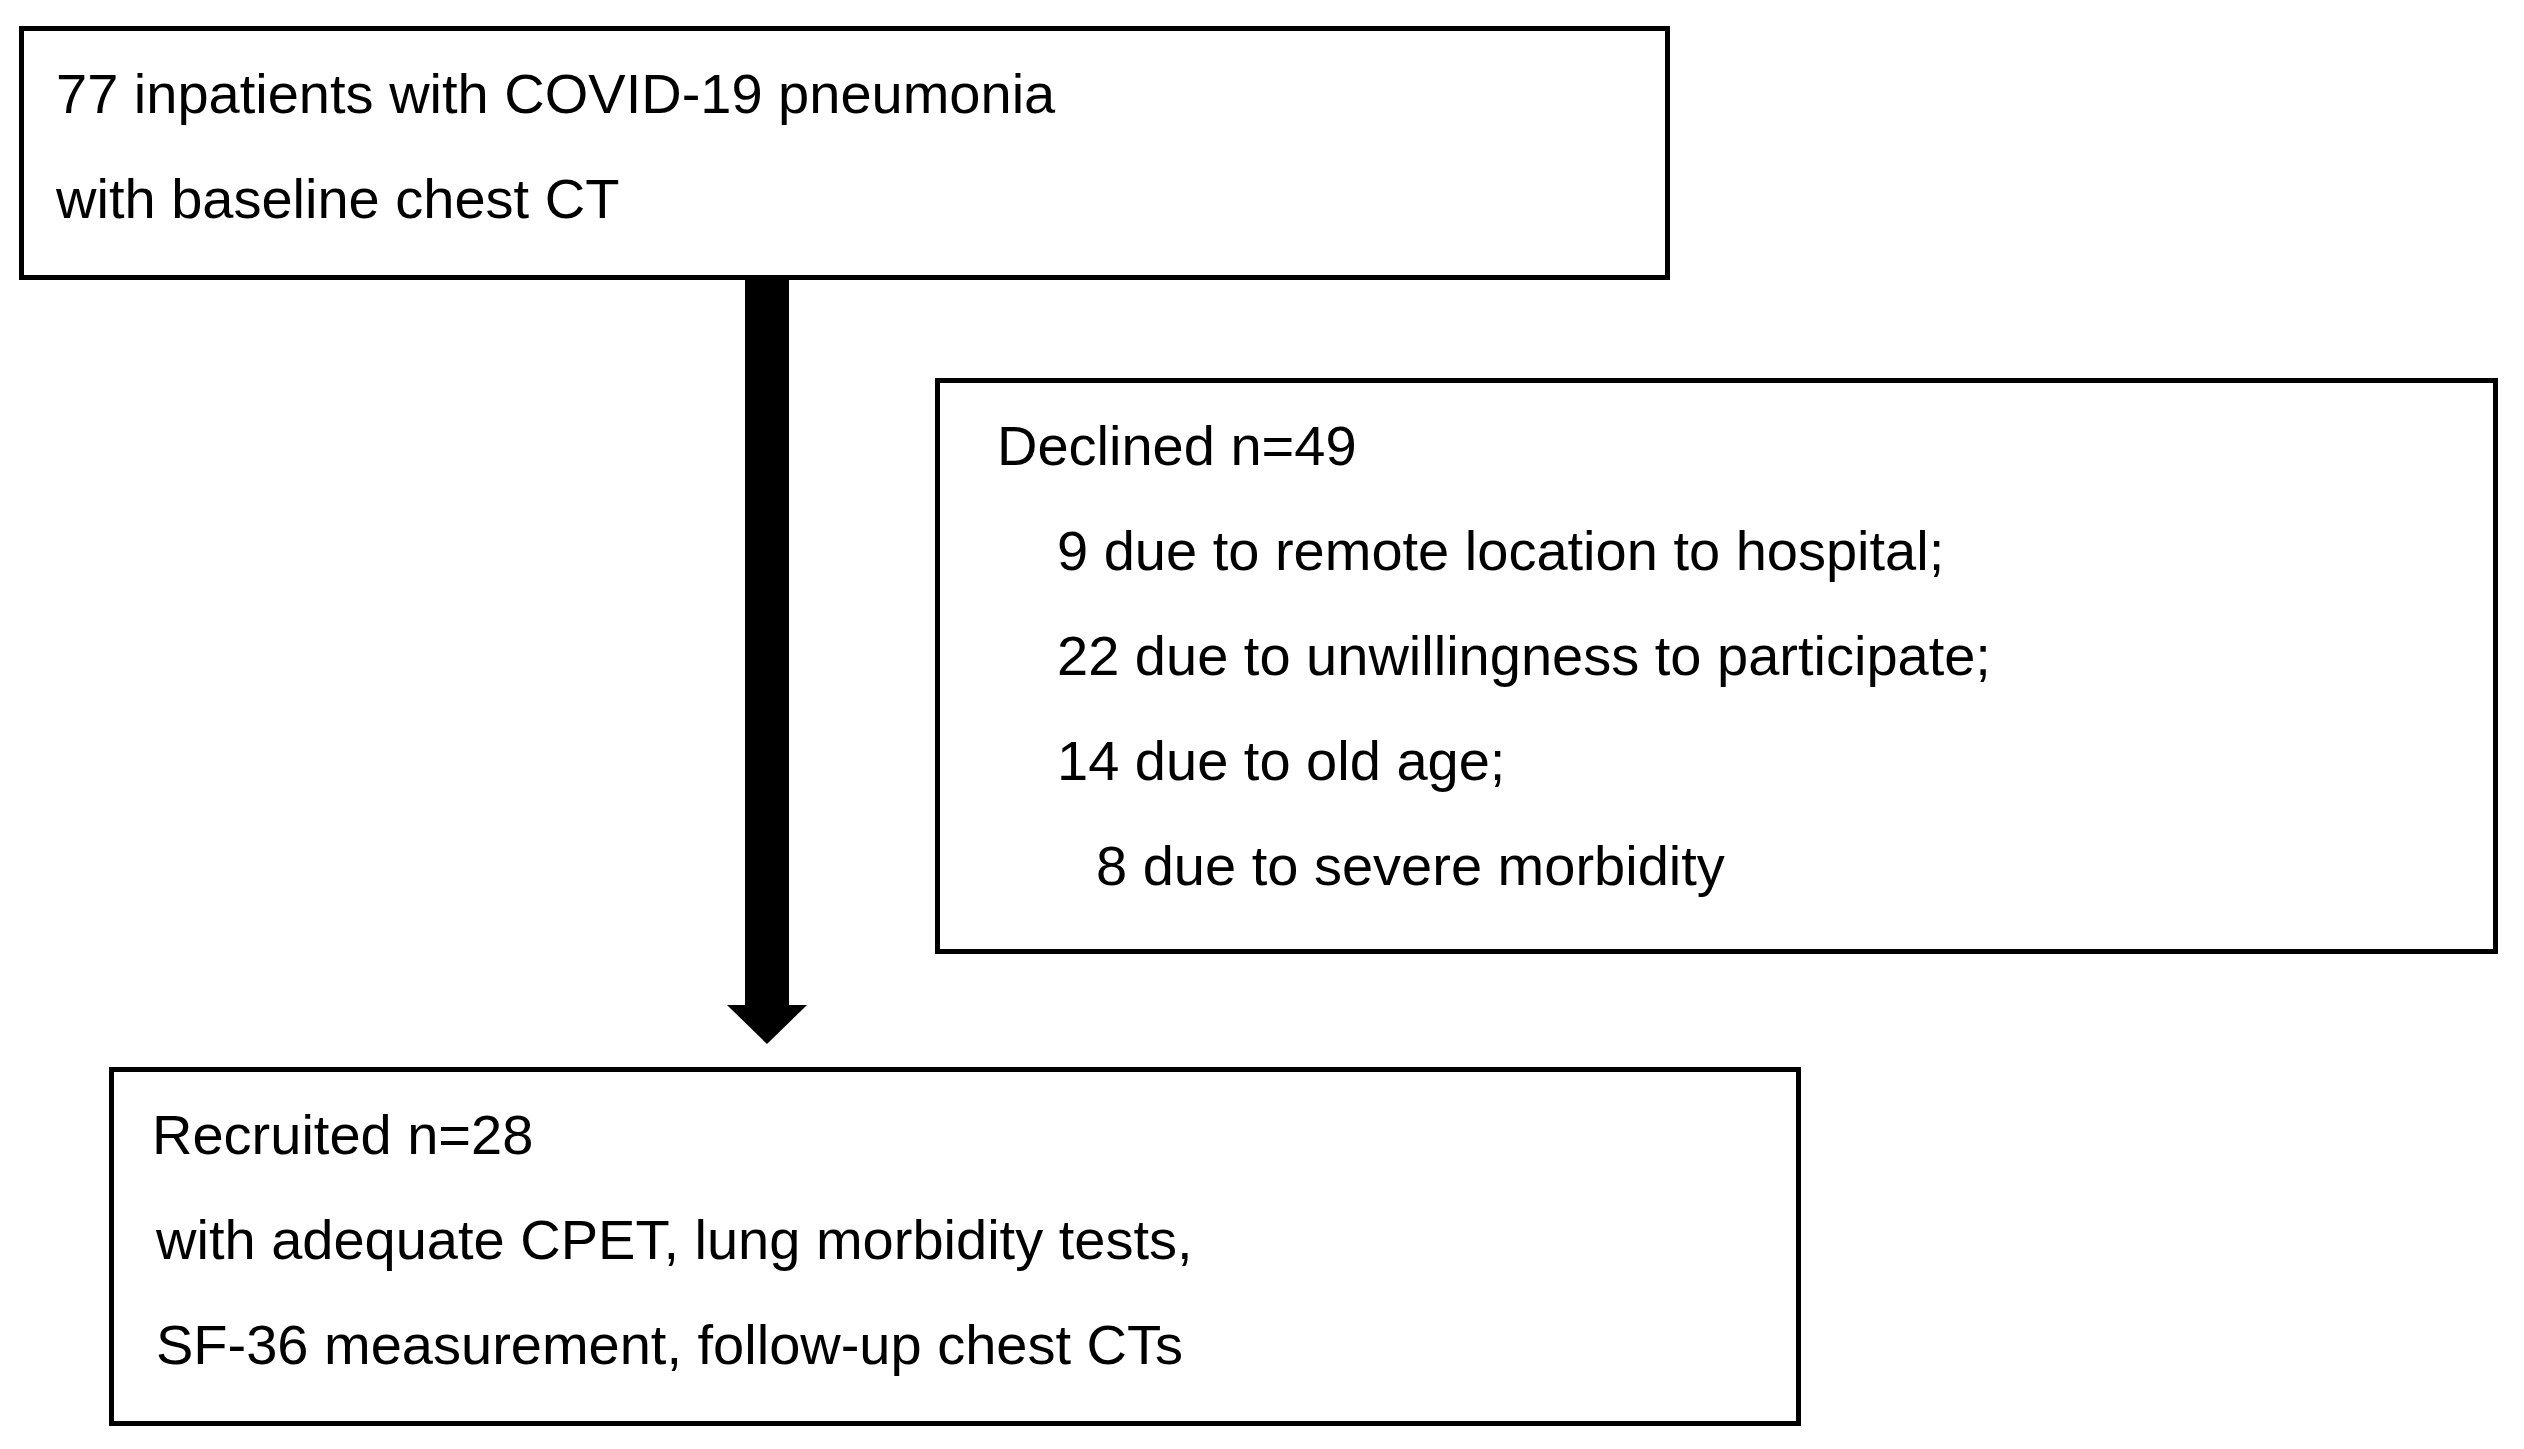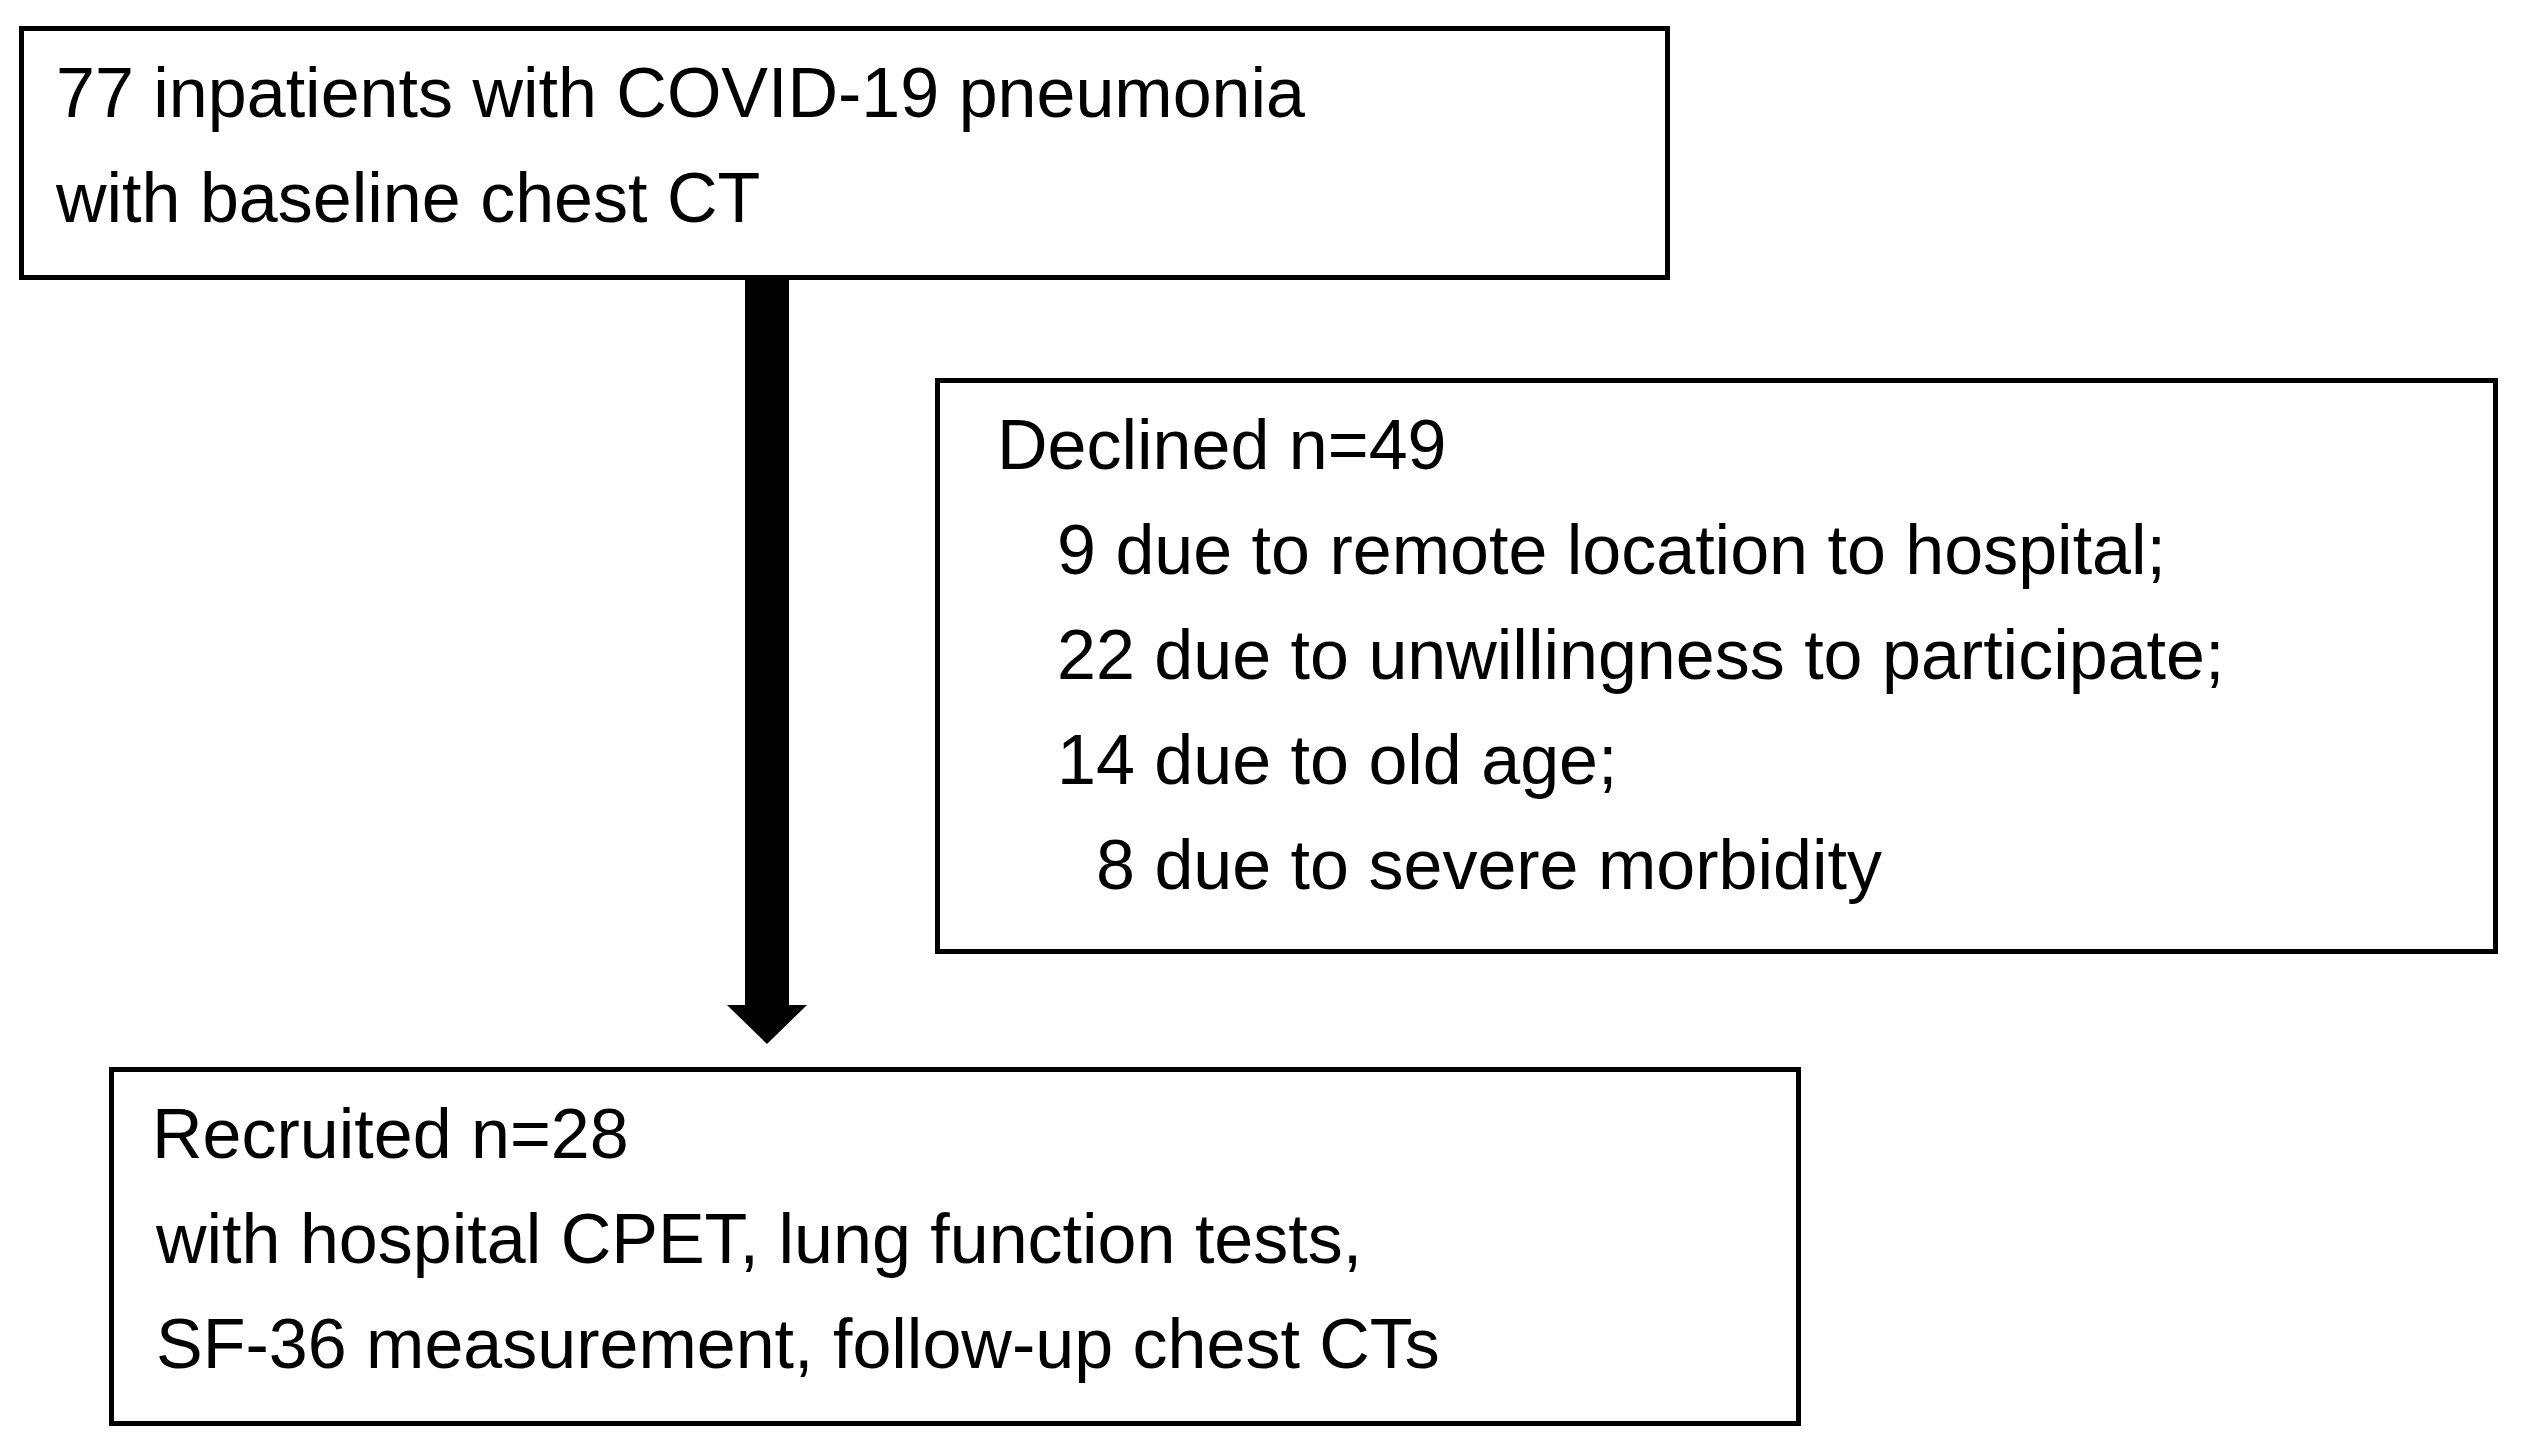--- a/index.html
+++ b/index.html
@@ -17,21 +17,21 @@
     overflow: hidden;
   }
   .box {
     position: absolute;
     box-sizing: border-box;
     border: 5.1px solid #000000;
     background: #ffffff;
   }
   .box .text {
     padding-top: 10.2px;
-    font-size: 70px;
+    font-size: 56px;
     line-height: 105px;
     white-space: nowrap;
   }
   .line { white-space: nowrap; }
 
   
   .box-source { left: 19px; top: 26px; width: 1651px; height: 254px; }
   .box-source .l0 { padding-left: 32px; }
   .box-source .l1 { padding-left: 32px; }
 
@@ -90,19 +90,19 @@
       <div class="line l1">9 due to remote location to hospital;</div>
       <div class="line l2">22 due to unwillingness to participate;</div>
       <div class="line l3">14 due to old age;</div>
       <div class="line l4">8 due to severe morbidity</div>
     </div>
   </div>
 
   <div class="box box-recruited">
     <div class="text">
       <div class="line l0">Recruited n=28</div>
-      <div class="line l1">with hospital CPET, lung function tests,</div>
+      <div class="line l1">with adequate CPET, lung morbidity tests,</div>
       <div class="line l2">SF-36 measurement, follow-up chest CTs</div>
     </div>
   </div>
 
 </div>
 
 
 </body></html>

